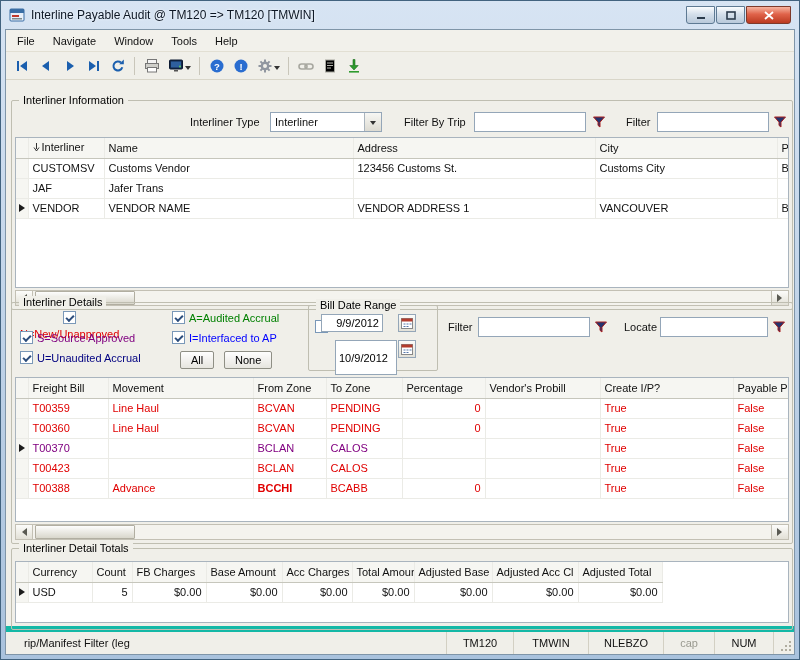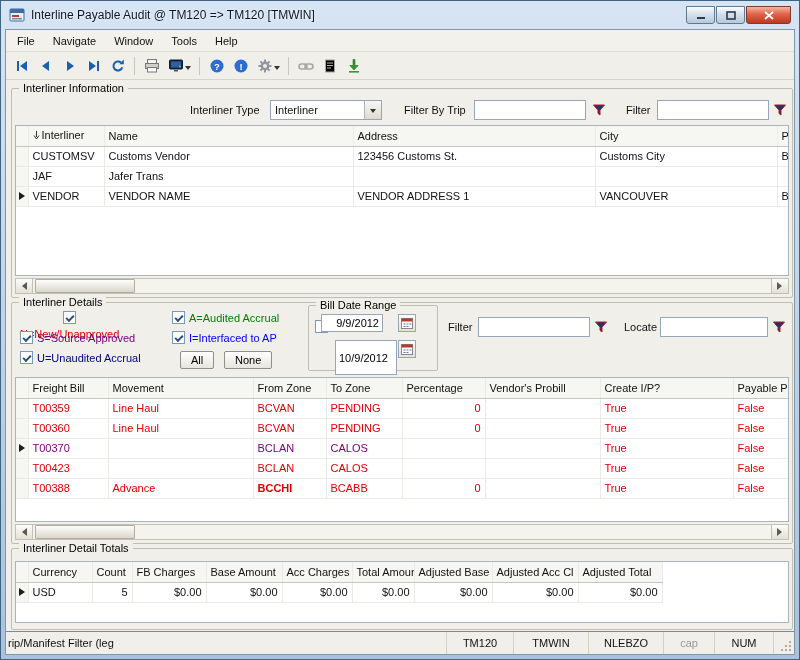--- a/index.html
+++ b/index.html
@@ -55,21 +55,21 @@
   
   .hscroll{position:absolute;height:16px;display:flex;border:1px solid #c3c0b4;background:#f4f3ee;box-sizing:border-box;}
   .sb-btn{width:16px;height:100%;background:linear-gradient(#fcfcfa,#e2e0d6);border-right:1px solid #c3c0b4;display:flex;align-items:center;justify-content:center;}
   .sb-btn:last-child{border-right:none;border-left:1px solid #c3c0b4;}
   .sb-track{flex:1;position:relative;}
   .sb-thumb{position:absolute;top:0;left:2px;width:100px;height:100%;background:linear-gradient(#fdfdfc,#d9d7cc);border:1px solid #b1aea1;box-sizing:border-box;border-radius:1px;}
   .tri-l{width:0;height:0;border:4px solid transparent;border-right:5px solid #5a5a52;margin-left:-3px;}
   .tri-r{width:0;height:0;border:4px solid transparent;border-left:5px solid #5a5a52;margin-right:-3px;}
 
   
-  .statusbar{height:22px;border-top:1px solid #14b8a6;display:flex;align-items:stretch;background:#f0efe9;font-size:11px;}
+  .statusbar{height:22px;border-top:6px solid #14b8a6;display:flex;align-items:stretch;background:#f0efe9;font-size:11px;padding-left:16px;}
   .sb-panel{display:flex;align-items:center;padding:0 8px;border-right:1px solid #d3d0c3;white-space:nowrap;overflow:hidden;}
   .sb-panel.grow{flex:1;}
   .sb-panel.center{justify-content:center;}
   .sb-panel.muted{color:#9a9a90;}
   .grip{width:16px;display:flex;align-items:flex-end;justify-content:flex-end;padding:2px;}
 </style>
 </head>
 <body>
 
 <div class="window">
@@ -199,21 +199,21 @@
       <div class="tbtn">
           <svg width="16" height="16" viewBox="0 0 16 16">
             <path d="M7 1.5h2v6h3.2L8 12 3.8 7.5H7z" fill="#2e9b2e" stroke="#1c6e1c" stroke-width="0.6"></path>
             <rect x="3" y="13" width="10" height="1.6" fill="#2e9b2e"></rect>
           </svg>
         </div>
     </div>
 
     <div class="content">
 
-      <div class="group" style="left:5px;top:8px;width:780px;height:208px;">
+      <div class="group" style="left:5px;top:20px;width:780px;height:208px;">
         <span class="group-title">Interliner Information</span>
 
         <span class="lbl" style="left:178px;top:15px;">Interliner Type</span>
         <div class="combo" style="left:258px;top:11px;width:112px;">
           <span class="combo-val">Interliner</span>
           <span class="combo-btn">
               <span class="tri-down"></span>
             </span>
         </div>
 

